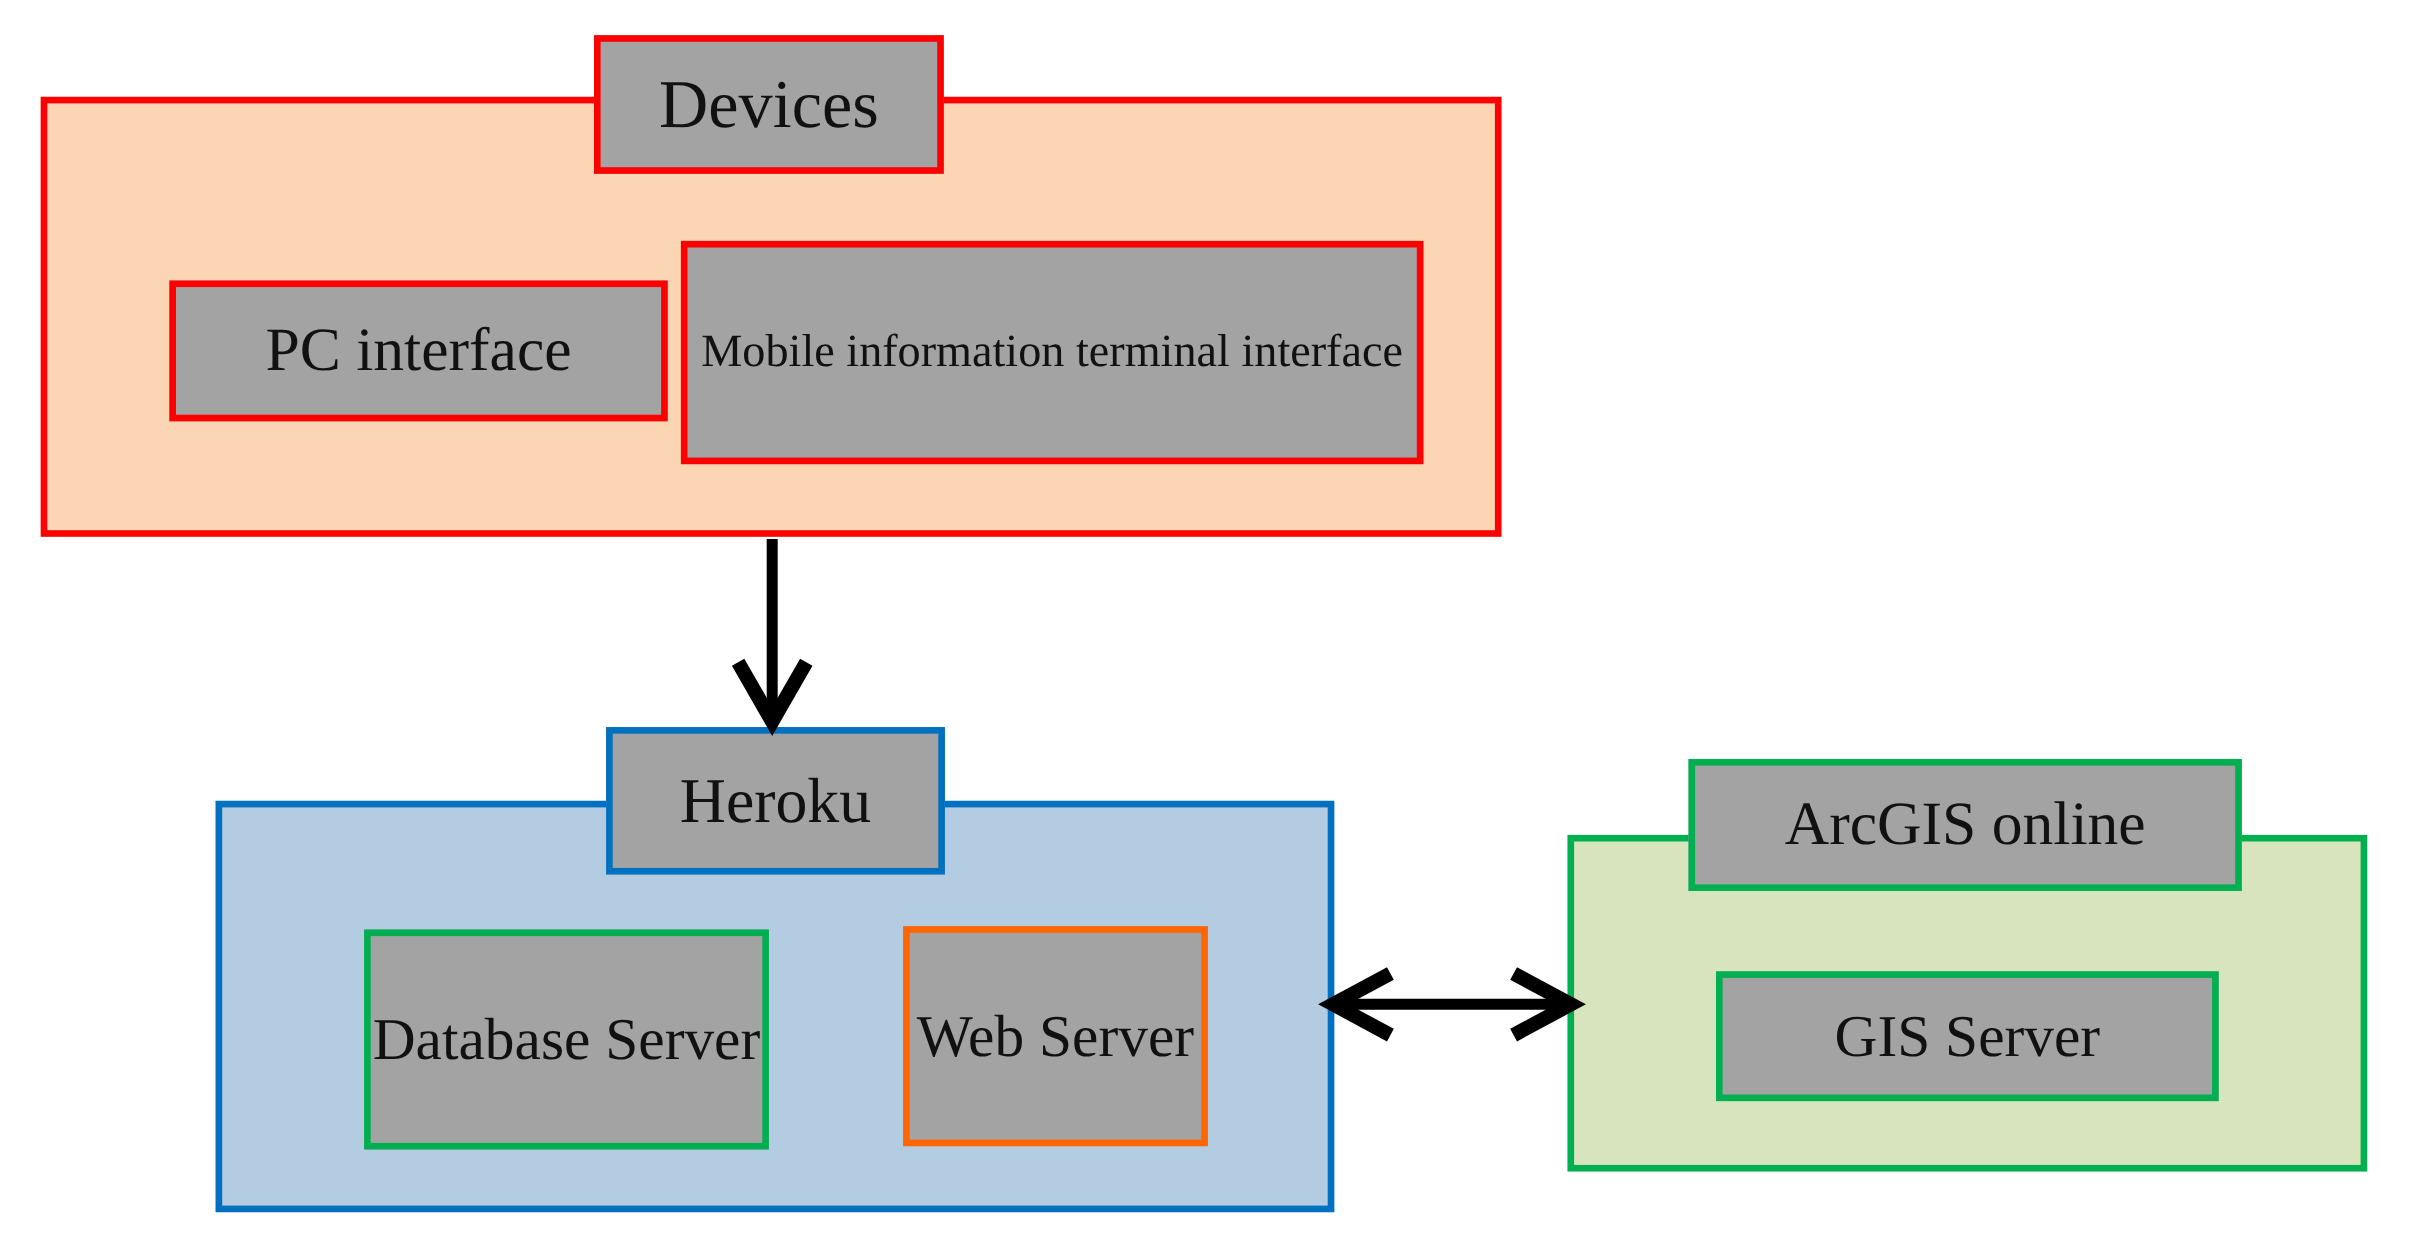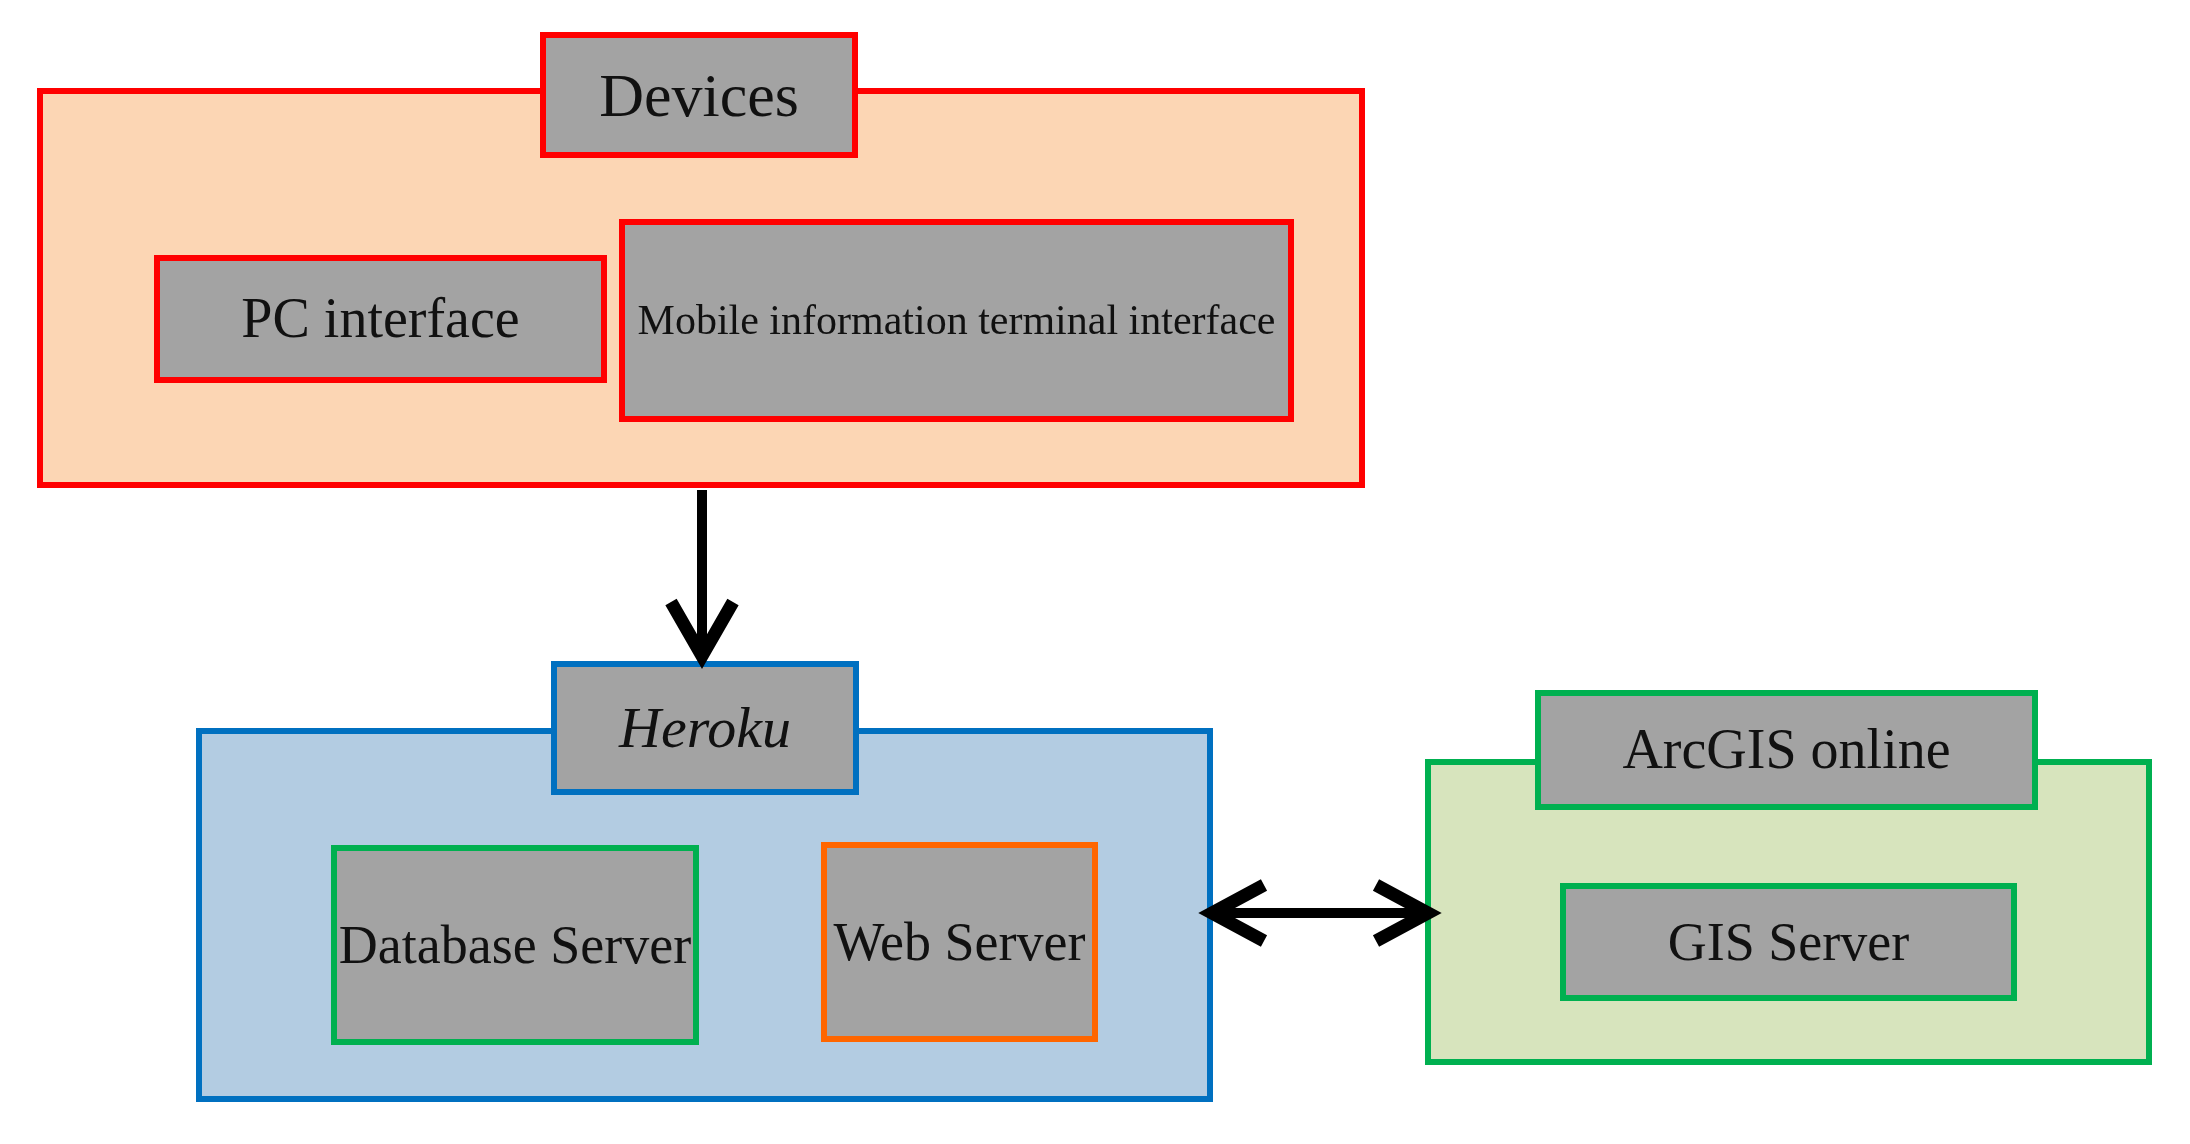--- a/index.html
+++ b/index.html
@@ -40,21 +40,21 @@
   .node {
     z-index: 2;
     background: #a3a3a3;
     display: flex;
     align-items: center;
     justify-content: center;
     text-align: center;
     line-height: 1.42;
   }
   .node.red    { border: 6px solid var(--color-red, #FF0000); }
-  .node.blue   { border: 6px solid var(--color-blue, #0070C0); font-style: italic; }
+  .node.blue   { border: 6px solid var(--color-blue, #0070C0); }
   .node.green  { border: 6px solid var(--color-green, #00B050); }
   .node.orange { border: 6px solid var(--color-orange, #FF6600); }
 
   .devices-label { left: 540px; top: 32px;  width: 318px; height: 126px; font-size: 62px; }
   .pc-box        { left: 110px; top: 255px; width: 453px; height: 128px; font-size: 56px; margin-left: 44px; }
   .mobile-box    { left: 619px; top: 219px; width: 675px; height: 203px; font-size: 42px; }
   .heroku-label  { left: 551px; top: 661px; width: 308px; height: 134px; font-size: 58px; }
   .database-box  { left: 331px; top: 845px; width: 368px; height: 200px; font-size: 54px; line-height: 1.5; }
   .web-box       { left: 793px; top: 842px; width: 277px; height: 200px; font-size: 54px; line-height: 1.5; margin-left: 28px; }
   .arcgis-label  { left: 1535px; top: 690px; width: 503px; height: 120px; font-size: 56px; }

